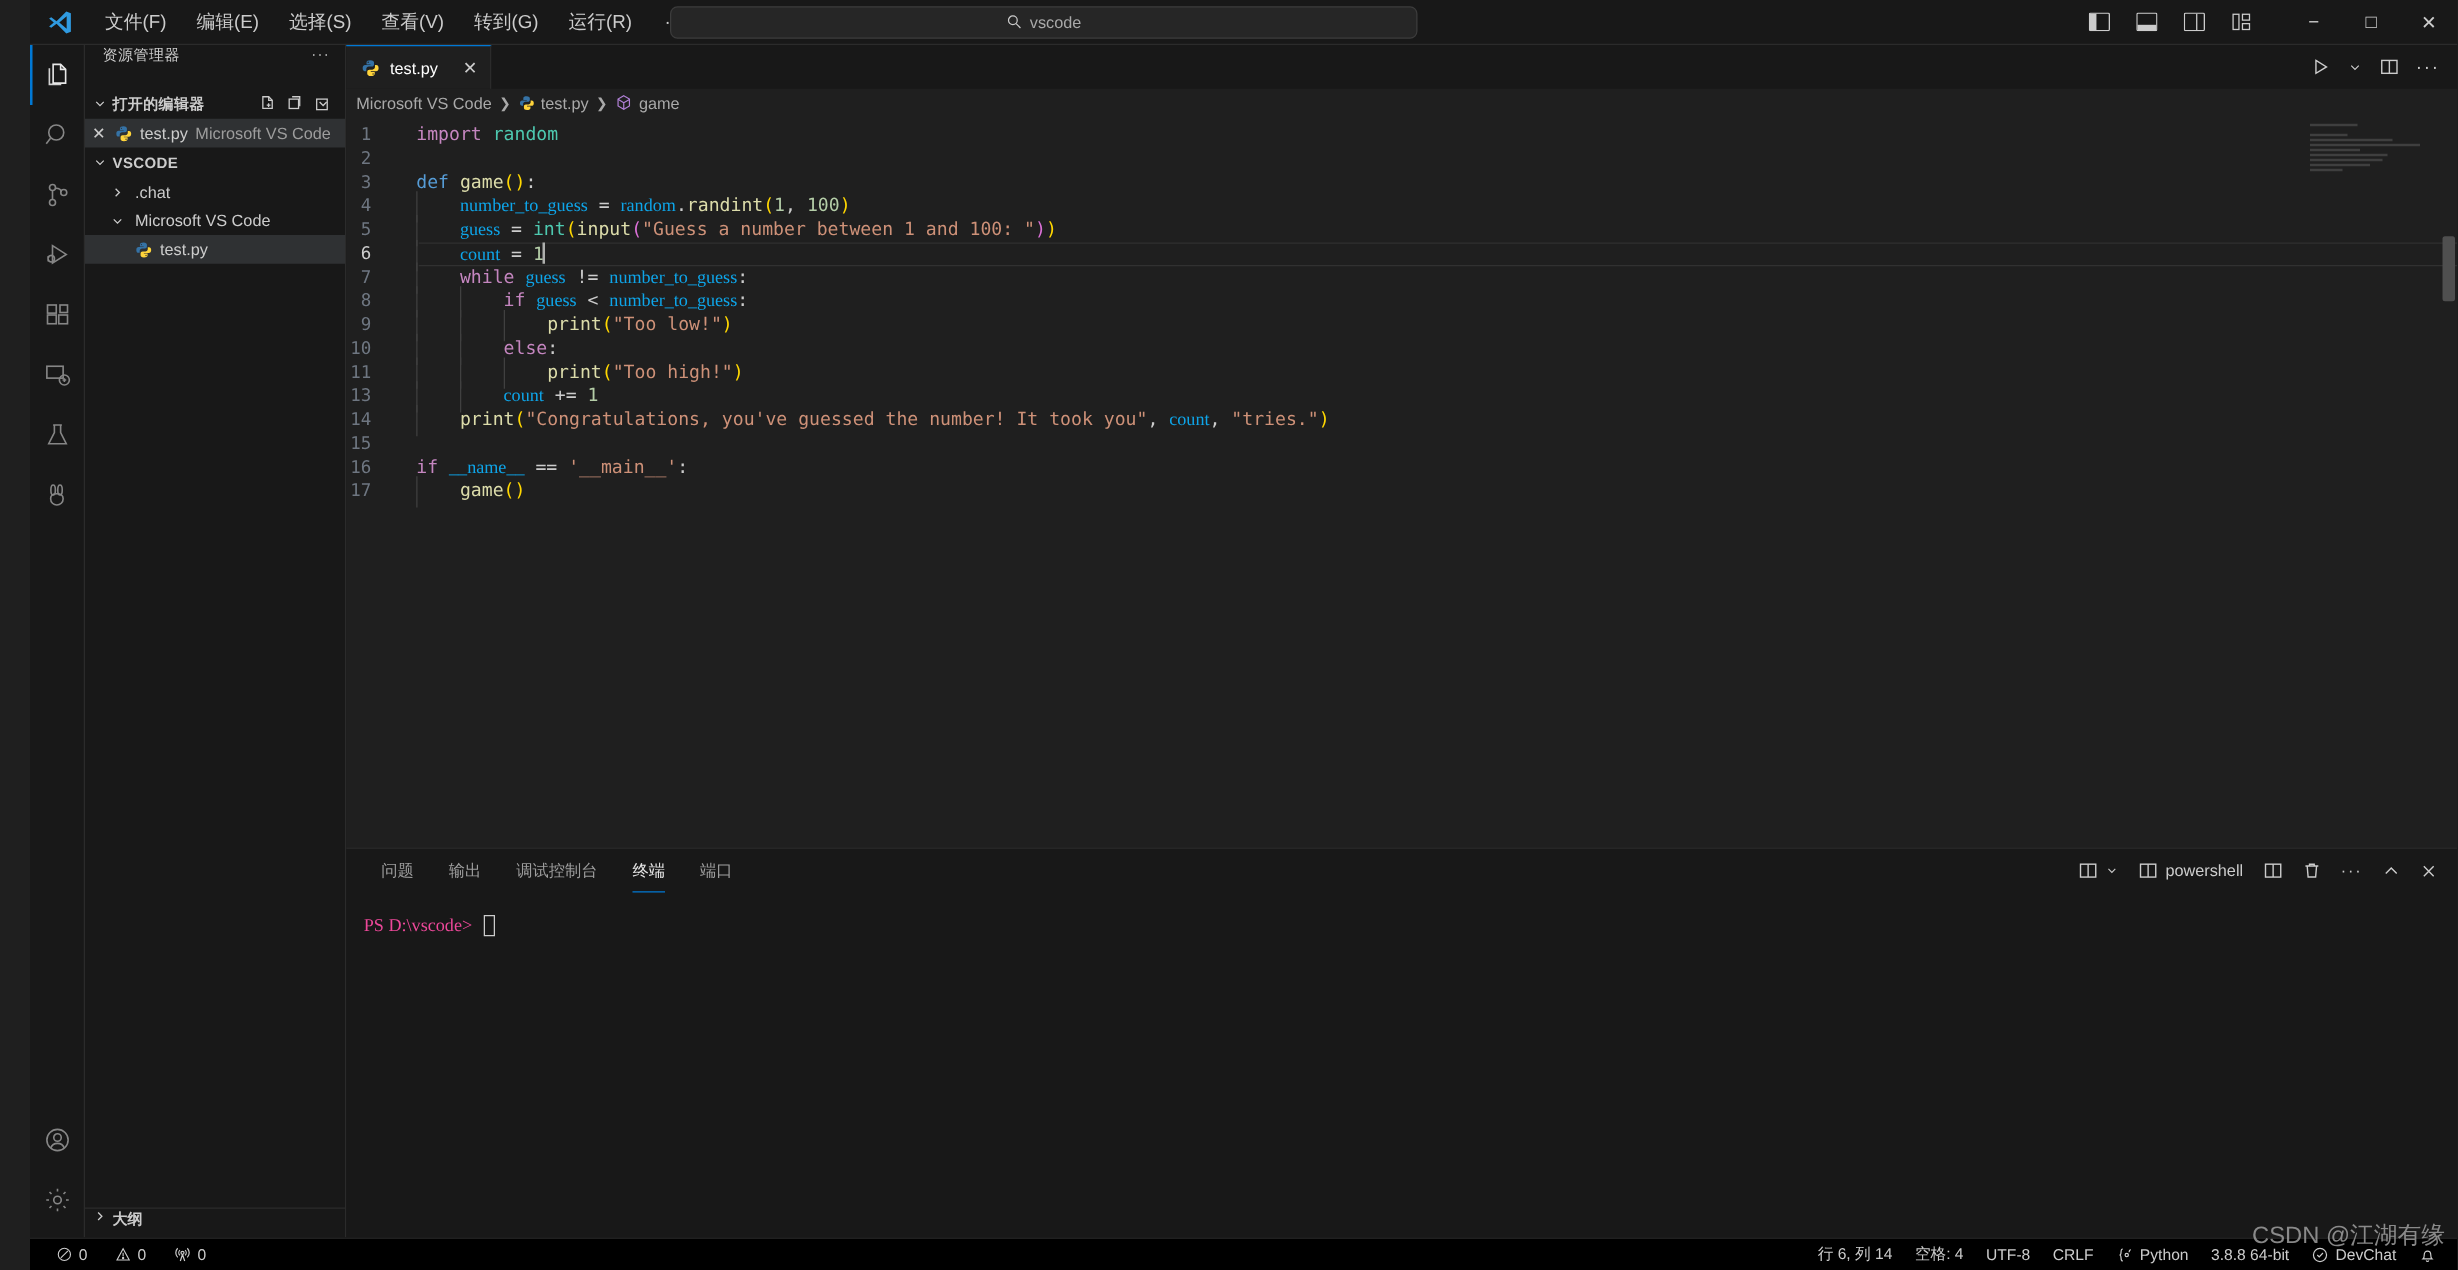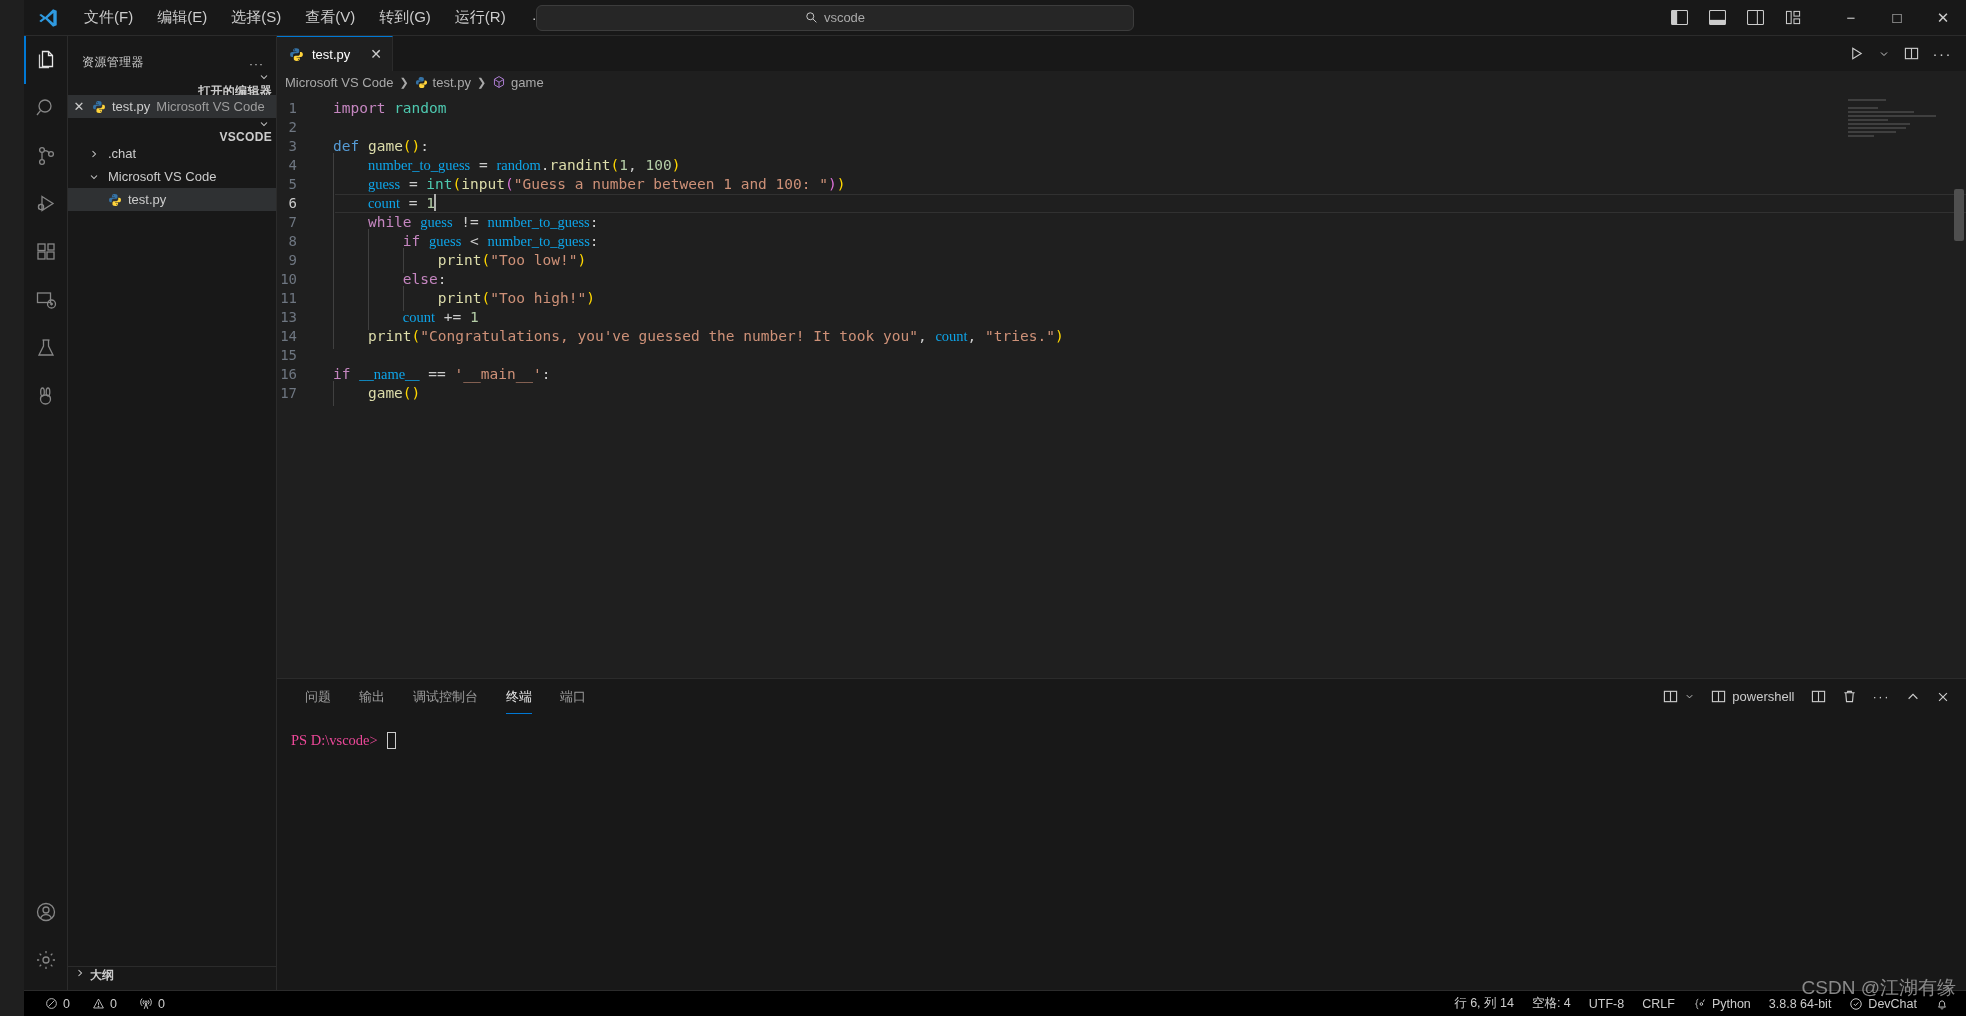--- a/index.html
+++ b/index.html
@@ -57,27 +57,27 @@
     content:""; position:absolute; left:0; top:0; bottom:0; width:2px; background:#0078d4;
   }
   .act-bottom { margin-top:auto; }
 
   
   .sidebar {
     width:209px; flex:0 0 209px; background:#181818; display:flex; flex-direction:column;
     border-right:1px solid #2b2b2b;
   }
   .sb-header {
-    height:35px; display:flex; align-items:flex-end; padding:0 6px 0 14px;
+    height:35px; display:flex; align-items:flex-start; padding:0 6px 0 14px;
     font-size:12px; letter-spacing:.4px; color:#cccccc;
   }
   .sb-header .dots { margin-left:auto; padding:0 6px; letter-spacing:1px; }
   .sect-head {
-    height:24px; display:flex; align-items:flex-end; padding:0 4px 0 4px;
-    font-size:12px; font-weight:bold; color:#cccccc; cursor:pointer;flex-direction:column;
+    height:24px; display:flex; align-items:center; padding:0 4px 0 4px;
+    font-size:12px; font-weight:bold; color:#cccccc; cursor:pointer;
   }
   .twisty { width:16px; display:flex; align-items:center; justify-content:center; color:#cccccc; }
   .sect-title { margin-left:2px; letter-spacing:.3px; }
   .sect-actions { margin-left:auto; display:flex; gap:7px; padding-right:6px; }
   .row {
     height:23px; display:flex; align-items:center; font-size:13px; color:#cccccc;
     padding-right:6px; cursor:pointer; white-space:nowrap; overflow:hidden;
   }
   .row.selected { background:#2f3133; }
   .row .x { width:22px; text-align:center; color:#cccccc; font-size:13px; }

